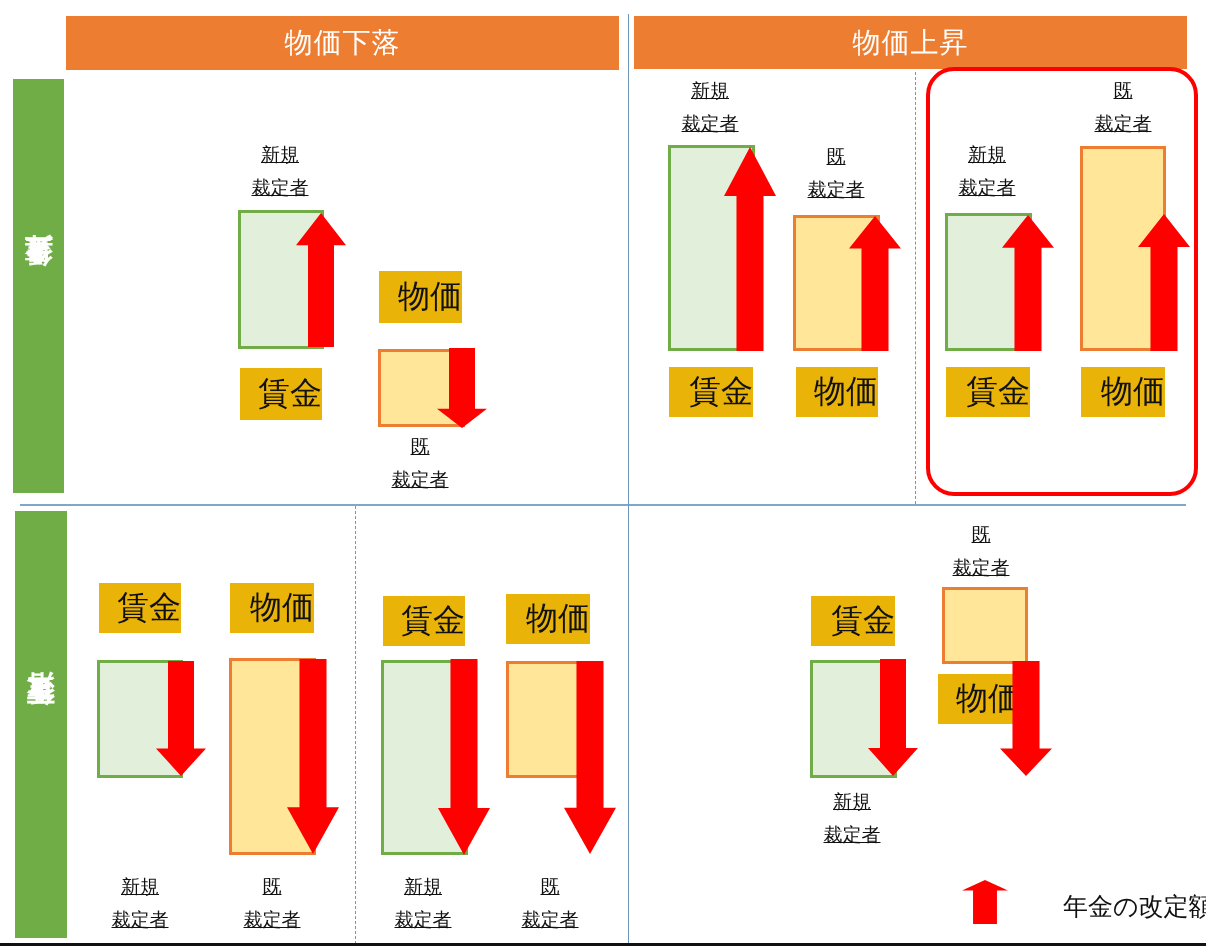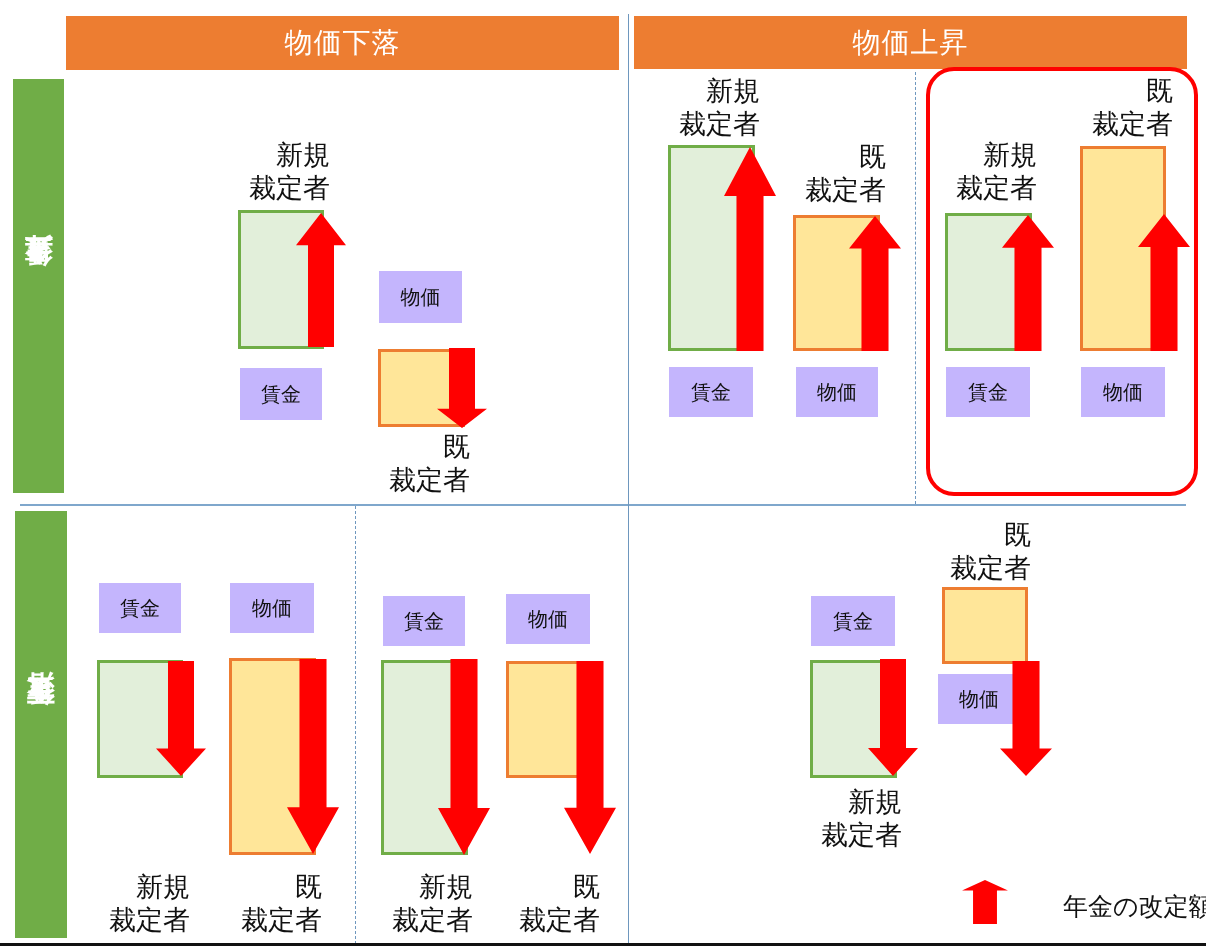--- a/index.html
+++ b/index.html
@@ -10,23 +10,23 @@
                 letter-spacing:1px; }
   .row-header { position:absolute; background:#70AD47; color:#fff; font-weight:bold;
                 font-size:28px; display:flex; align-items:center; justify-content:center; }
   .row-header span { writing-mode:vertical-rl; transform:rotate(180deg); letter-spacing:2px; }
   .hline { position:absolute; height:1px; background:#7FA7CC; }
   .vline { position:absolute; width:1px; background:#6E97BE; }
   .dline { position:absolute; width:0; border-left:1px dashed #6E97BE; }
   .bottom-border { position:absolute; left:0; top:943px; width:1206px; height:3px; background:#111; }
   .box-new { position:absolute; background:#E2EFDA; border:3px solid #70AD47; box-sizing:border-box; }
   .box-old { position:absolute; background:#FFE699; border:3px solid #ED7D31; box-sizing:border-box; }
-  .tag { position:absolute; background:#c4b5fd; font-size:20px; display:flex;
-         align-items:center; justify-content:center; }
-  .lbl { position:absolute; font-size:27px; text-align:right; line-height:33px; white-space:nowrap; }
+  .tag { position:absolute; background:#eab308; font-size:32px; display:flex;
+         align-items:center; justify-content:flex-end; }
+  .lbl { position:absolute; font-size:19px; text-align:center; line-height:33px; white-space:nowrap;text-decoration:underline; }
   .arrow { position:absolute; }
   .highlight { position:absolute; border:4px solid #FF0000; border-radius:28px; box-sizing:border-box; }
   .legend-text { position:absolute; font-size:25px; white-space:nowrap; }
 </style>
 </head>
 <body>
 
 <svg width="0" height="0" style="position:absolute">
   <defs>
     <symbol id="up-arrow" viewBox="0 0 50 100" preserveAspectRatio="none">

